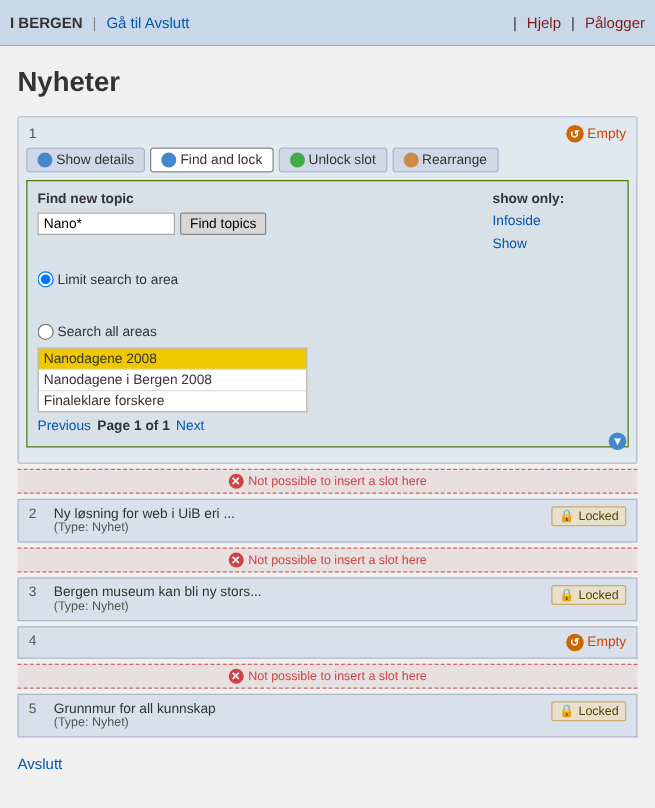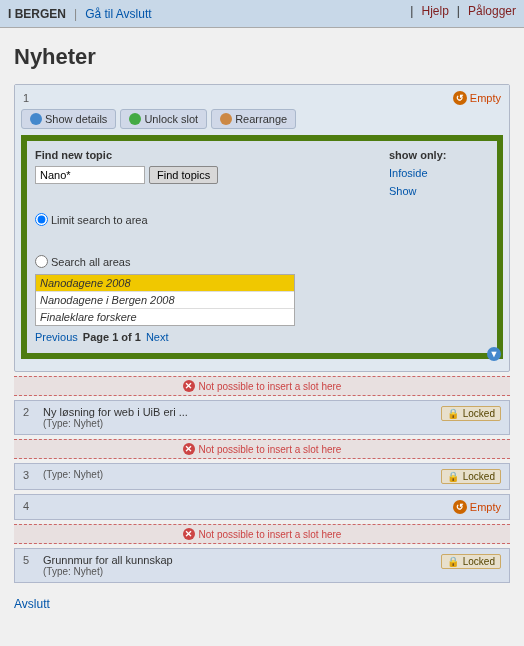--- a/index.html
+++ b/index.html
@@ -10,22 +10,23 @@
       color: #333;
       width: 524px;
       min-height: 646px;
     }
 
     
     .top-bar {
       background: #c8d8e8;
       border-bottom: 1px solid #aaa;
       display: flex;
+      align-items: center;
       justify-content: space-between;
-      padding: 4px 8px;
+      padding: 18px 8px;
       height: 28px;
     }
     .top-bar-left {
       display: flex;
       align-items: center;
       gap: 8px;
     }
     .top-bar-brand {
       font-weight: bold;
       font-size: 12px;
@@ -133,21 +134,21 @@
       border-radius: 50%;
       display: inline-block;
     }
     .tab-icon-blue { background: #4488cc; }
     .tab-icon-green { background: #44aa44; }
     .tab-icon-orange { background: #cc8844; }
 
     
     .find-topic-content {
       background: #d8e0e8;
-      border: 6px solid #4d7c0f;
+      border: 1px solid #4d7c0f;
       margin: 0 6px 6px 6px;
       padding: 8px;
       display: flex;
       gap: 8px;
     }
     .find-left {
       flex: 1;
     }
     .find-right {
       width: 100px;
@@ -188,22 +189,21 @@
     }
     .radio-row input[type="radio"] {
       margin: 0;
     }
 
     
     .results-table {
       margin-top: 6px;
       border: 1px solid #aaa;
       background: white;
-      width: 260px;
-      font-style: italic;
+      width: 216px;
     }
     .result-row {
       padding: 2px 4px;
       font-size: 11px;
       border-bottom: 1px solid #ddd;
       cursor: pointer;
     }
     .result-row.selected {
       background: #f0c800;
       color: #333;
@@ -378,20 +378,24 @@
       <div class="slot-empty-badge">
         <span class="empty-icon">↺</span>
         <span>Empty</span>
       </div>
     </div>
 
     <div class="tab-bar">
       <button class="tab-btn">
         <span class="tab-icon tab-icon-blue"></span>
         <span>Show details</span>
+      </button>
+      <button class="tab-btn active">
+        <span class="tab-icon tab-icon-blue"></span>
+        <span>Find and lock</span>
       </button>
       <button class="tab-btn">
         <span class="tab-icon tab-icon-green"></span>
         <span>Unlock slot</span>
       </button>
       <button class="tab-btn">
         <span class="tab-icon tab-icon-orange"></span>
         <span>Rearrange</span>
       </button>
     </div>
@@ -463,20 +467,21 @@
   
   <div class="not-possible-bar">
     <span class="not-possible-icon">✕</span>
     <span>Not possible to insert a slot here</span>
   </div>
 
   
   <div class="slot-row" style="margin-top:0;">
     <span class="slot-row-num">3</span>
     <div class="slot-row-content">
+      <div class="slot-row-title">Bergen museum kan bli ny stors...</div>
       <div class="slot-row-type">(Type: Nyhet)</div>
     </div>
     <div class="slot-row-badge">
       <div class="locked-badge">
         <span class="lock-icon">🔒</span>
         <span>Locked</span>
       </div>
     </div>
   </div>
 

